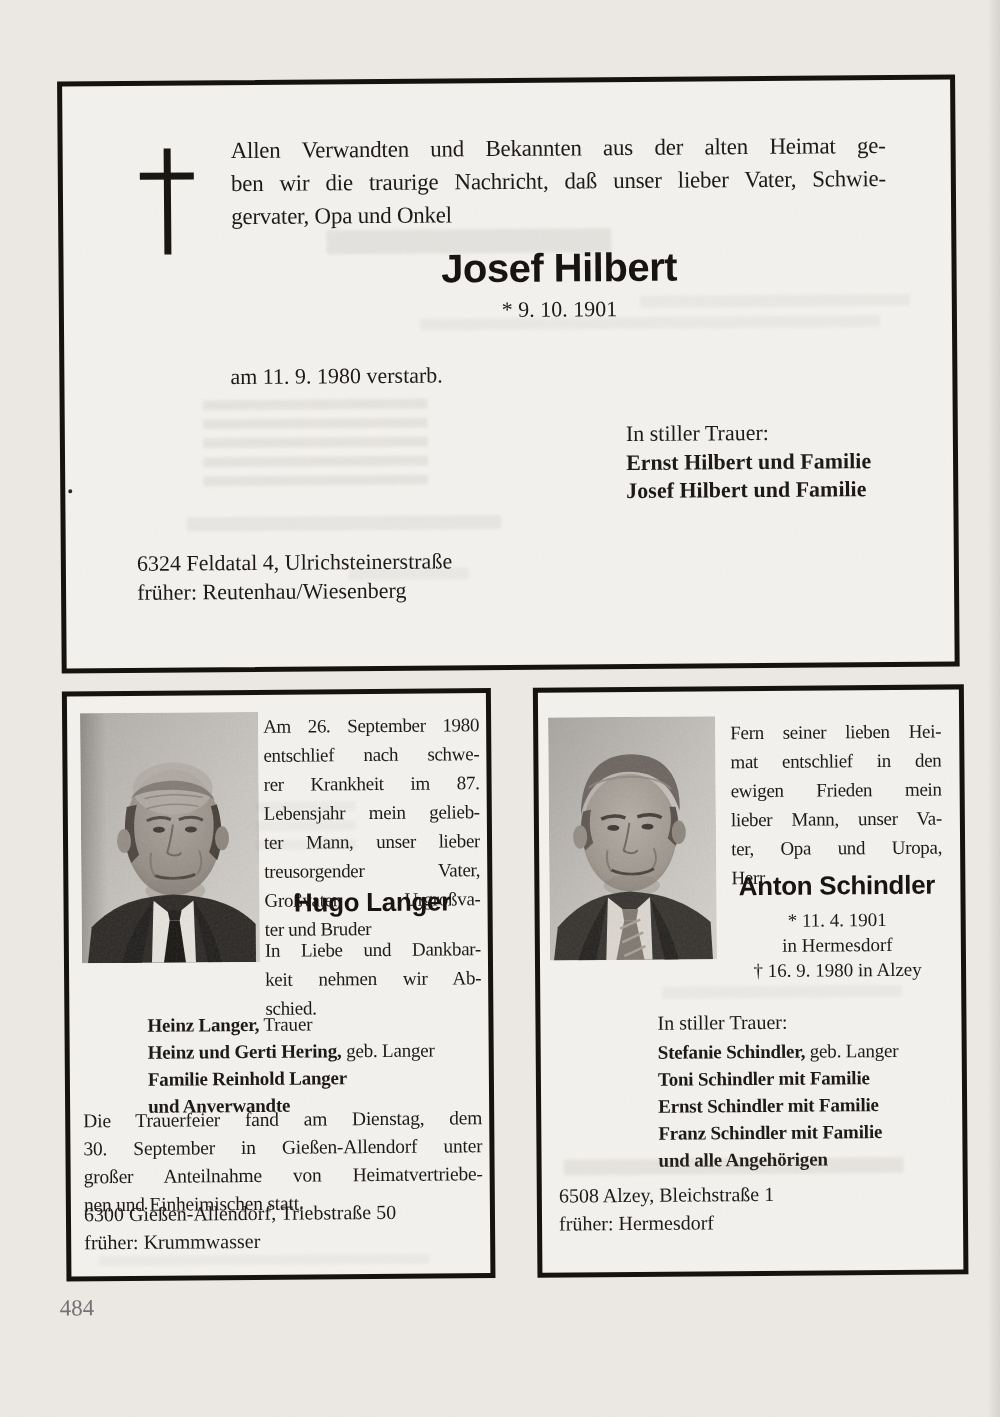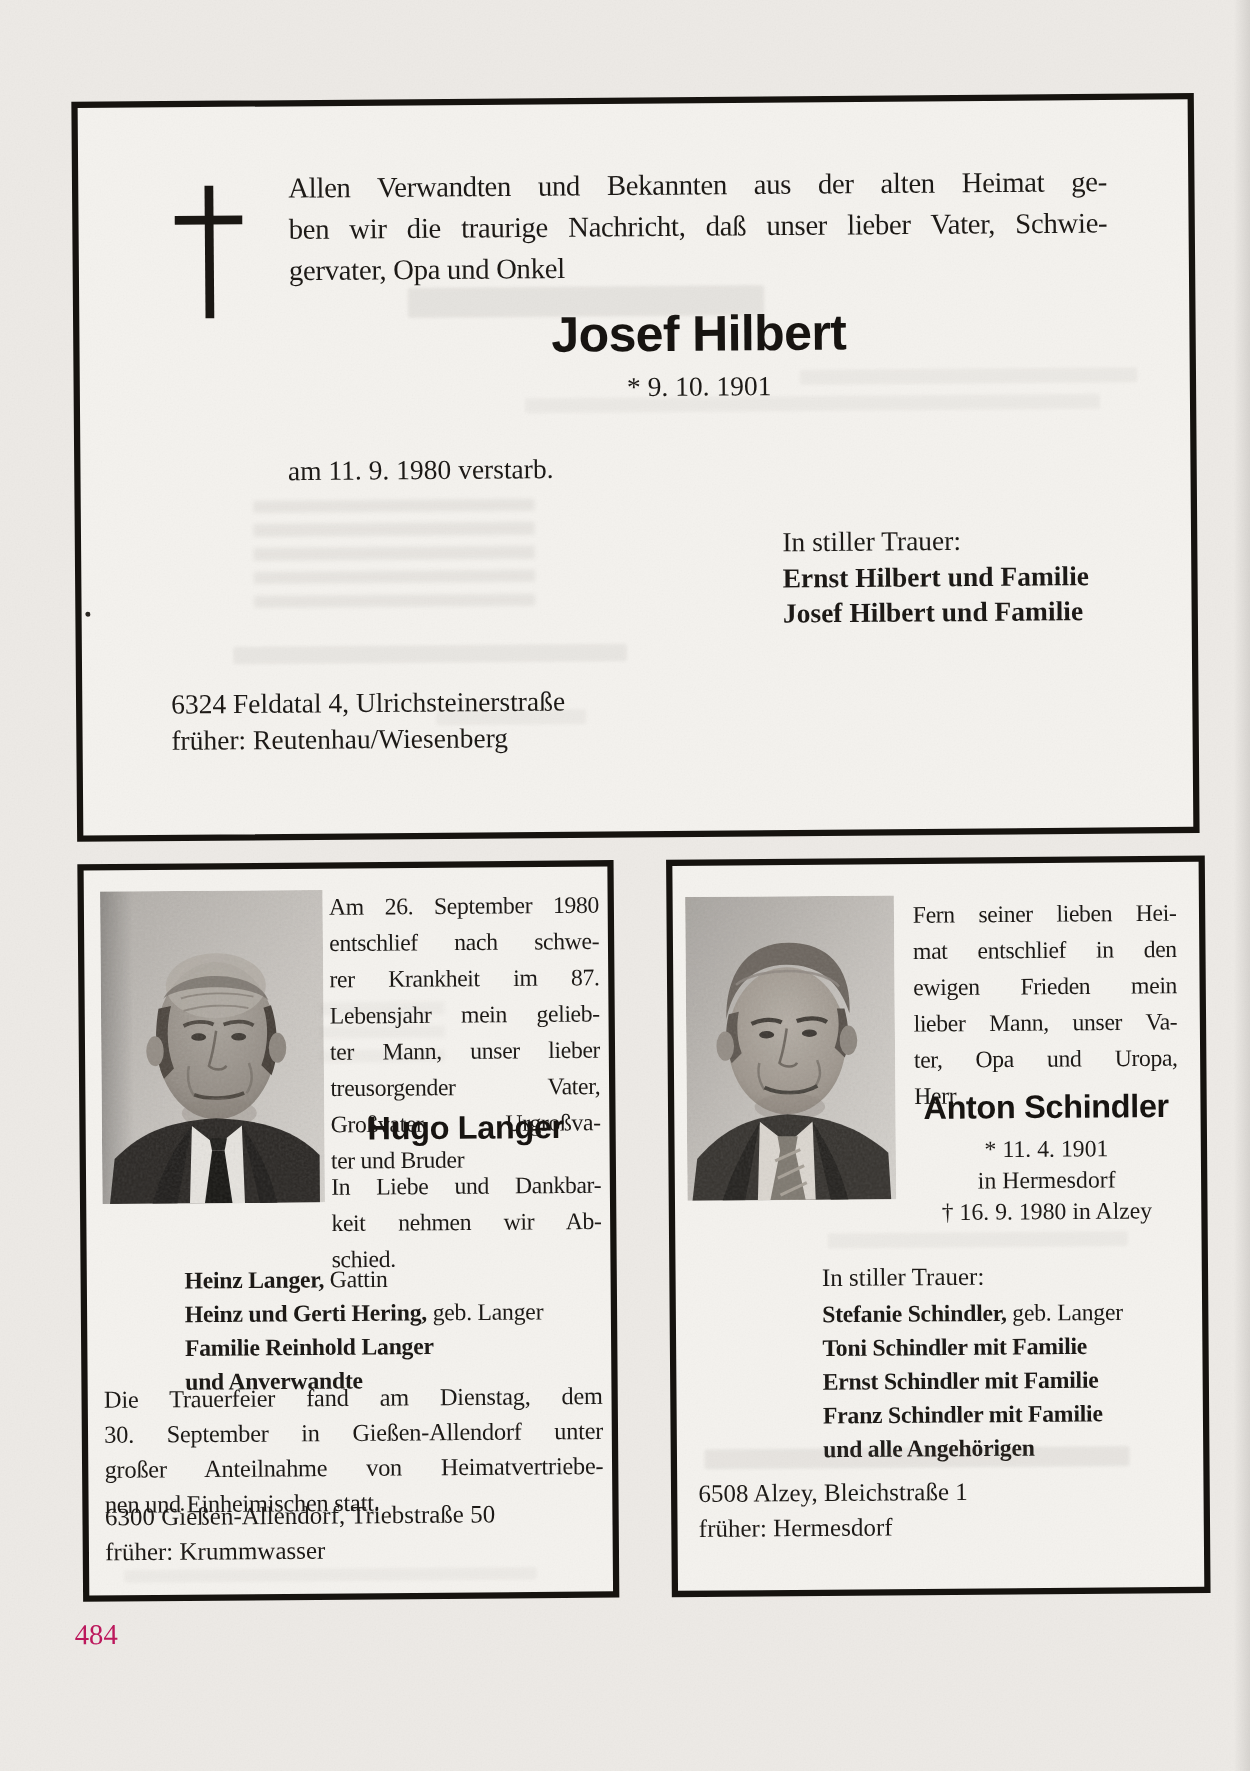--- a/index.html
+++ b/index.html
@@ -79,21 +79,21 @@
     left:192px;top:180px;width:211px;text-align:center;
     font-family:"Liberation Sans", sans-serif;font-weight:bold;
     font-size:26px;line-height:30px;letter-spacing:-0.3px;color:#171411;
   }
   .dates3{left:192px;top:217px;width:211px;text-align:center;font-size:19px;line-height:25px;}
   .trauer3{left:117px;top:320px;font-size:20px;}
   .mourn3{left:117px;top:347px;font-size:19px;line-height:27px;white-space:nowrap;letter-spacing:-0.2px;}
   .addr3{left:17px;top:489px;font-size:20px;line-height:28px;}
 
   .mline b{font-weight:bold;}
-  .pageno{position:absolute;left:55px;top:1292px;font-size:23px;color:#be185d;}
+  .pageno{position:absolute;left:55px;top:1292px;font-size:23px;color:#737373;}
 
   
   .bt{position:absolute;background:#6b6661;border-radius:2px;filter:blur(1.4px);pointer-events:none;}
   .bt-lines{
     position:absolute;border-radius:2px;filter:blur(1.6px);pointer-events:none;
     background:repeating-linear-gradient(to bottom, #6b6661 0 10px, transparent 10px 19px);
   }
   .grain{position:absolute;inset:0;opacity:.055;mix-blend-mode:multiply;pointer-events:none;}
   .edge-shade{position:absolute;right:0;top:0;width:13px;height:100%;
     background:linear-gradient(to left, rgba(20,16,12,.10), rgba(20,16,12,0));pointer-events:none;}
@@ -199,21 +199,21 @@
 
     <h2 class="abs name2" style="margin:0;">Hugo Langer</h2>
 
     <div class="abs farewell2">
       <div class="jl">In Liebe und Dankbar-</div>
       <div class="jl">keit nehmen wir Ab-</div>
       <div class="jl last">schied.</div>
     </div>
 
     <div class="abs mourn2">
-      <div class="mline"><b>Heinz Langer,</b><span> Gattin</span></div>
+      <div class="mline"><b>Heinz Langer,</b><span> Trauer</span></div>
       <div class="mline"><b>Heinz und Gerti Hering,</b><span> geb. Langer</span></div>
       <div class="mline"><b>Familie Reinhold Langer</b><span></span></div>
       <div class="mline"><b>und Anverwandte</b><span></span></div>
     </div>
 
     <div class="abs funeral2">
       <div class="jl">Die Trauerfeier fand am Dienstag, dem</div>
       <div class="jl">30. September in Gießen-Allendorf unter</div>
       <div class="jl">großer Anteilnahme von Heimatvertriebe-</div>
       <div class="jl last">nen und Einheimischen statt.</div>

